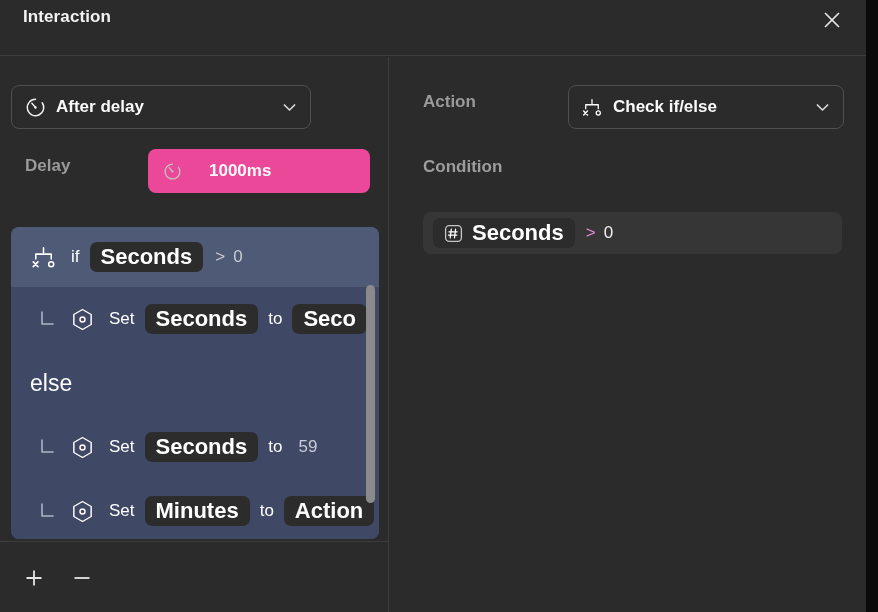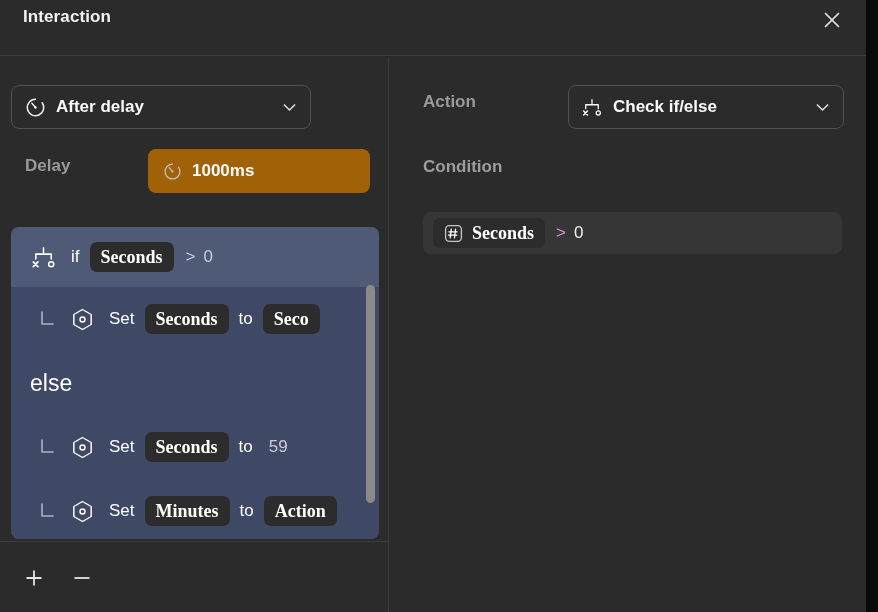--- a/index.html
+++ b/index.html
@@ -125,25 +125,26 @@
     color: #9a9a9a;
     font-weight: bold;
   }
   #delay-label  { left: 25px; top: 99px; }
   #action-label { left: 33px; top: 35px; }
   #condition-label { left: 33px; top: 100px; font-size: 17px; color: #9d9d9d; }
 
   .value-field {
     position: absolute;
     box-sizing: border-box;
-    background: #a16207;
+    background: #ec4899;
     border-radius: 8px;
     display: flex;
     align-items: center;
     cursor: text;
+    gap: 17px;
   }
   #delay-field { left: 148px; top: 92px; width: 222px; height: 44px; }
   #delay-field .vf-icon {
     margin-left: 14px;
     width: 20px; height: 20px;
     display: flex; align-items: center; justify-content: center;
   }
   #delay-field .vf-value {
     margin-left: 10px;
     font-size: 17px;
@@ -175,25 +176,24 @@
     box-sizing: border-box;
   }
   #condition-row .var-chip { margin-left: 10px; }
   .var-chip .hash-icon {
     width: 19px; height: 19px;
     display: flex; align-items: center; justify-content: center;
     margin-right: 9px;
     flex: 0 0 auto;
   }
   .var-chip .chip-text {
-    font-size: 18px;
+    font-size: 22px;
     font-weight: bold;
     color: #ffffff;
     white-space: nowrap;
-    font-family: Liberation Serif, serif;
   }
   #condition-row .cond-op {
     margin-left: 11px;
     font-size: 17px;
     color: #e58fd0;
     font-weight: normal;
   }
   #condition-row .cond-val {
     margin-left: 8px;
     font-size: 17px;

